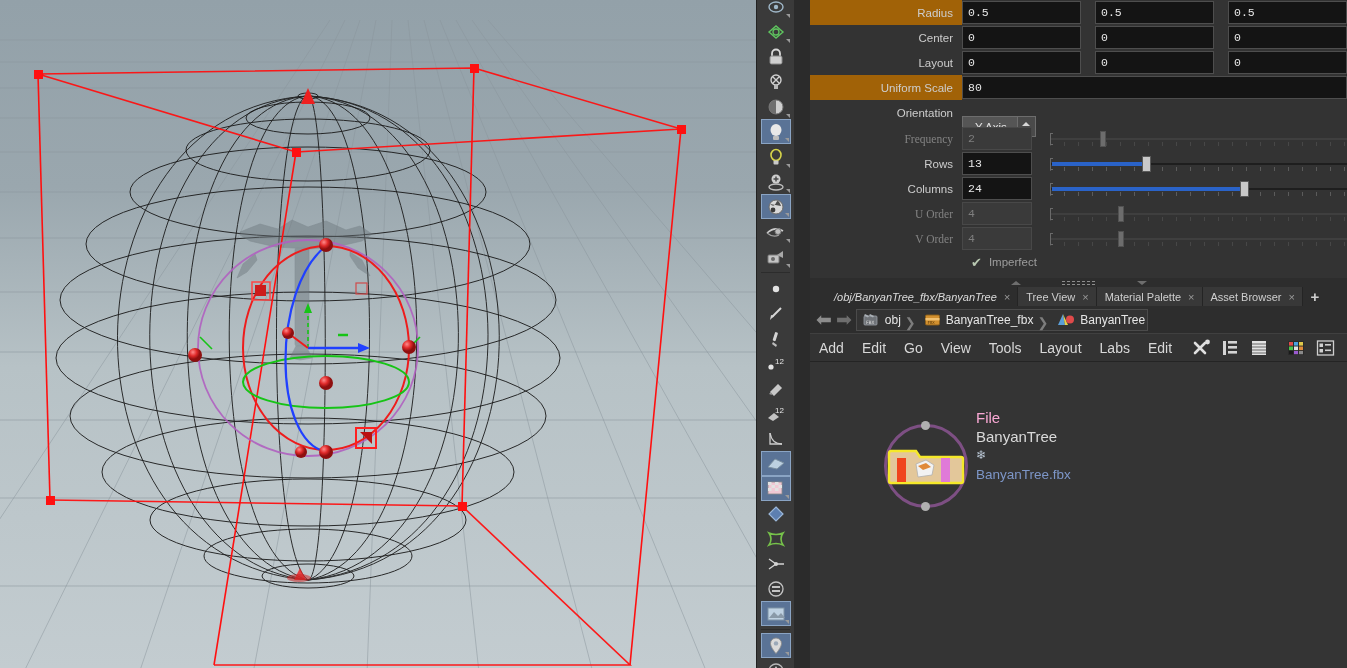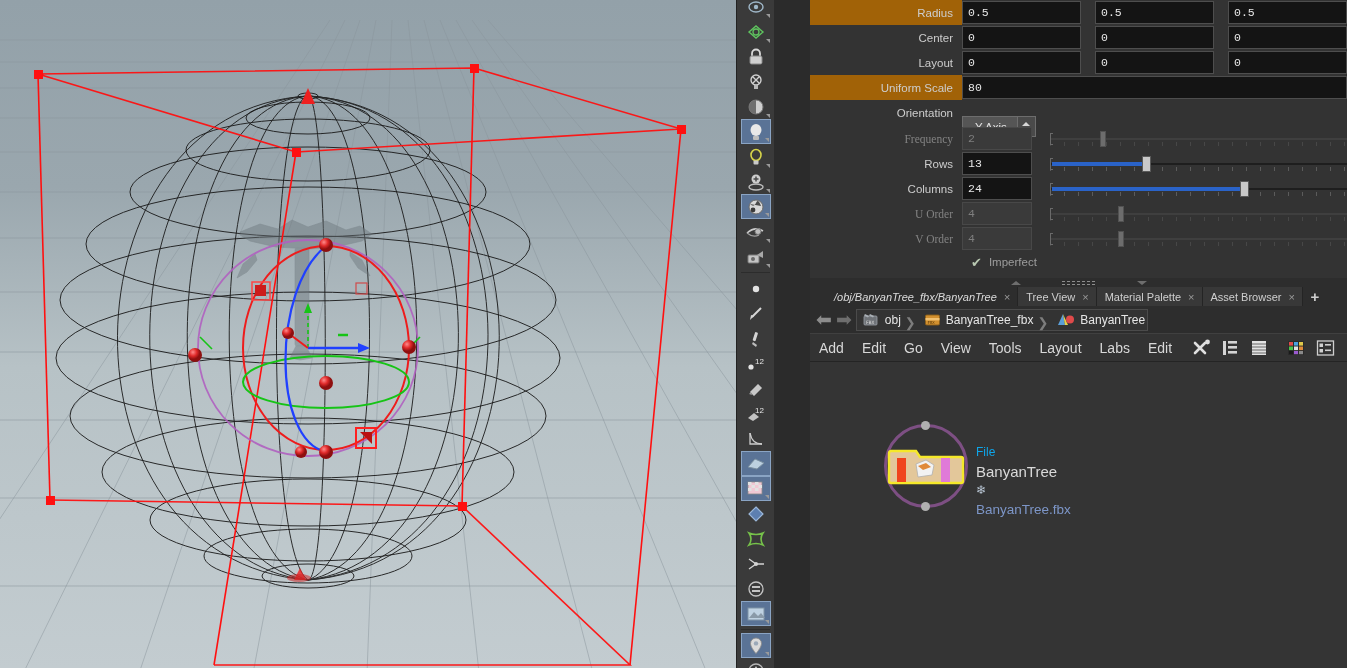--- a/index.html
+++ b/index.html
@@ -7,21 +7,21 @@
               font-family:"Liberation Sans", sans-serif; }
   #app { position:relative; width:1347px; height:668px; }
 
   
   #viewport { position:absolute; left:0; top:0; width:772px; height:668px;
               background:linear-gradient(180deg,#93a1a9 0%, #9aa7ae 28%, #b7c2c6 55%, #c3ccd0 100%);
               overflow:hidden; }
   #vp-svg { position:absolute; left:0; top:0; }
 
   
-  #toolcol { position:absolute; left:736px; top:0; width:38px; height:668px;
+  #toolcol { position:absolute; left:756px; top:0; width:38px; height:668px;
              background:#3a3a3a; border-left:1px solid #222; }
   .tool { position:relative; width:30px; height:25px; margin:0 auto;
           display:flex; align-items:center; justify-content:center; }
   .tool.sel { background:#5a7396; border:1px solid #8aa4c4; }
   .tool .arw { position:absolute; right:1px; bottom:1px; width:0;height:0;
                border-left:4px solid transparent; border-top:4px solid #9a9a9a; }
   .tsep { height:1px; background:#2c2c2c; margin:3px 4px; }
 
   
   #right { position:absolute; left:810px; top:0; width:537px; height:668px;
@@ -108,21 +108,21 @@
 
   
   #network { position:absolute; left:0; top:362px; width:537px; height:306px;
              background:#343434; overflow:hidden; }
 
   .nodewrap { position:absolute; }
   .filenode-ring { position:absolute; left:0; top:0; width:84px; height:84px;
                    border-radius:50%; border:3px solid #7d4f83; }
   .filenode { position:absolute; left:2px; top:23px; width:80px; height:38px; }
   .nodelabels { position:absolute; font-size:14px; line-height:19px; }
-  .nl-type { color:#0ea5e9; font-size:12px;margin-top:35px; }
+  .nl-type { color:#f9a8d4; font-size:15px; }
   .nl-name { color:#d9d9d9; font-size:15px; }
   .nl-file { color:#7d96c8; font-size:13.5px; }
   .snowflake { color:#b9c6d4; font-size:12px; }
   .connector { position:absolute; width:9px; height:9px; border-radius:50%; background:#b0b0b0; }
 
   .icon-svg { display:block; }
 </style>
 </head>
 <body>
 

